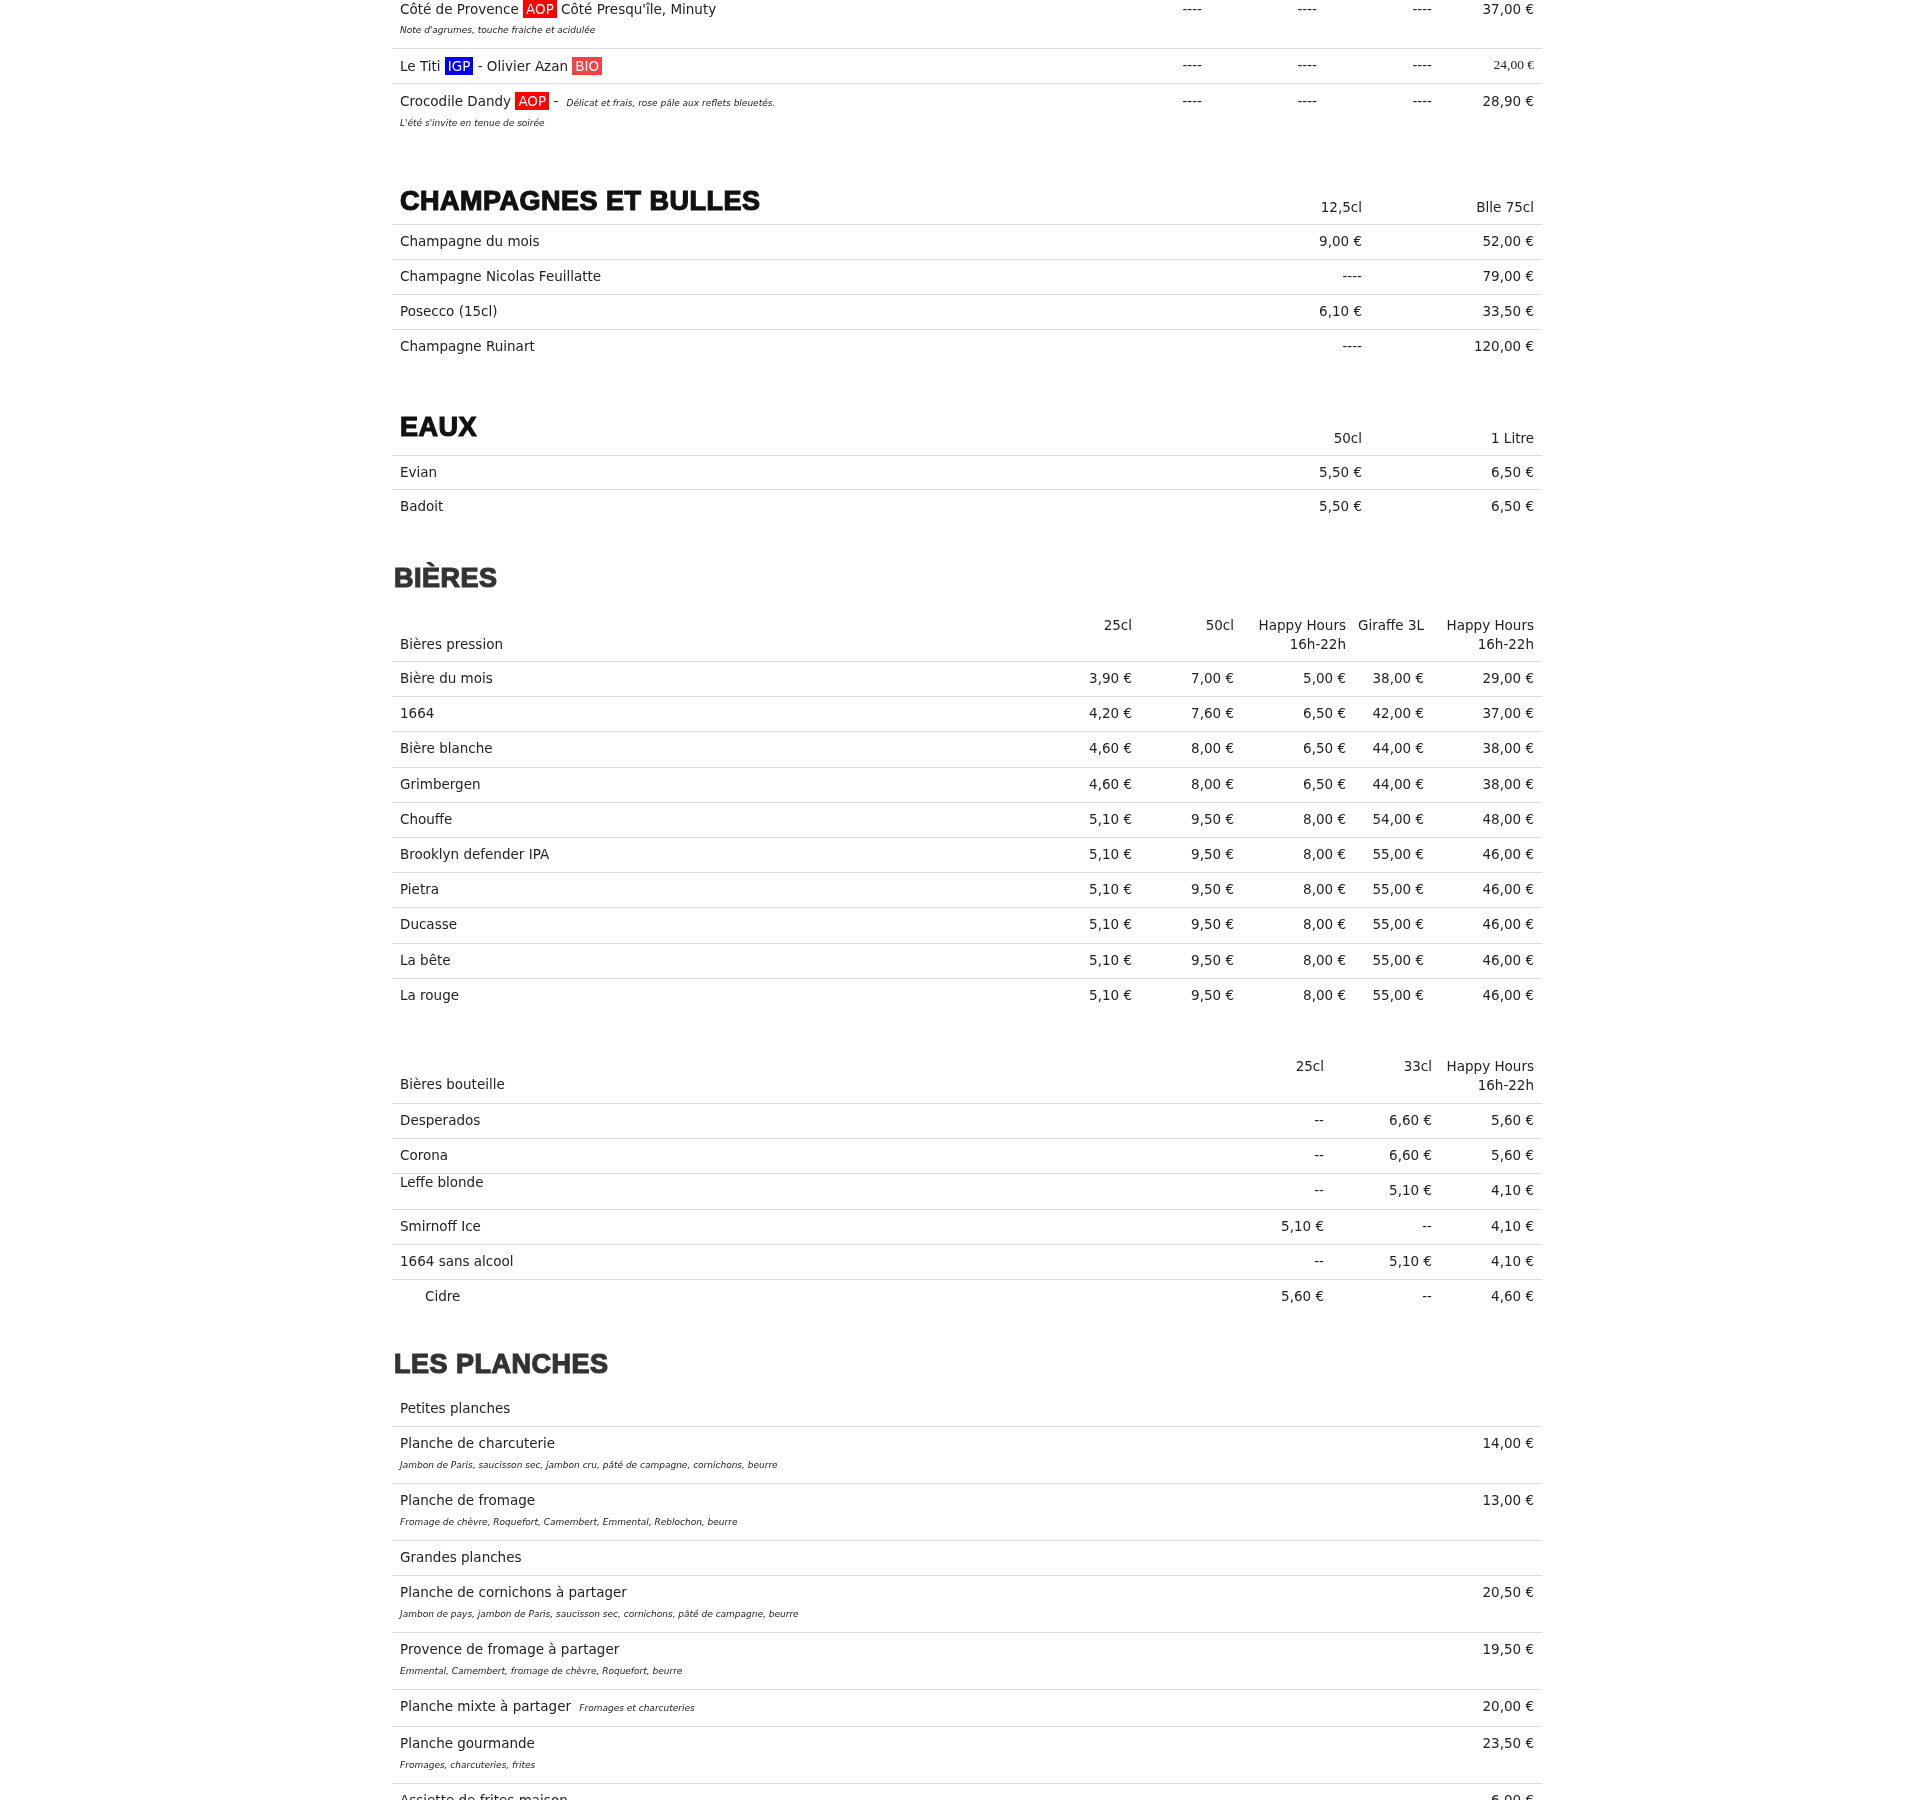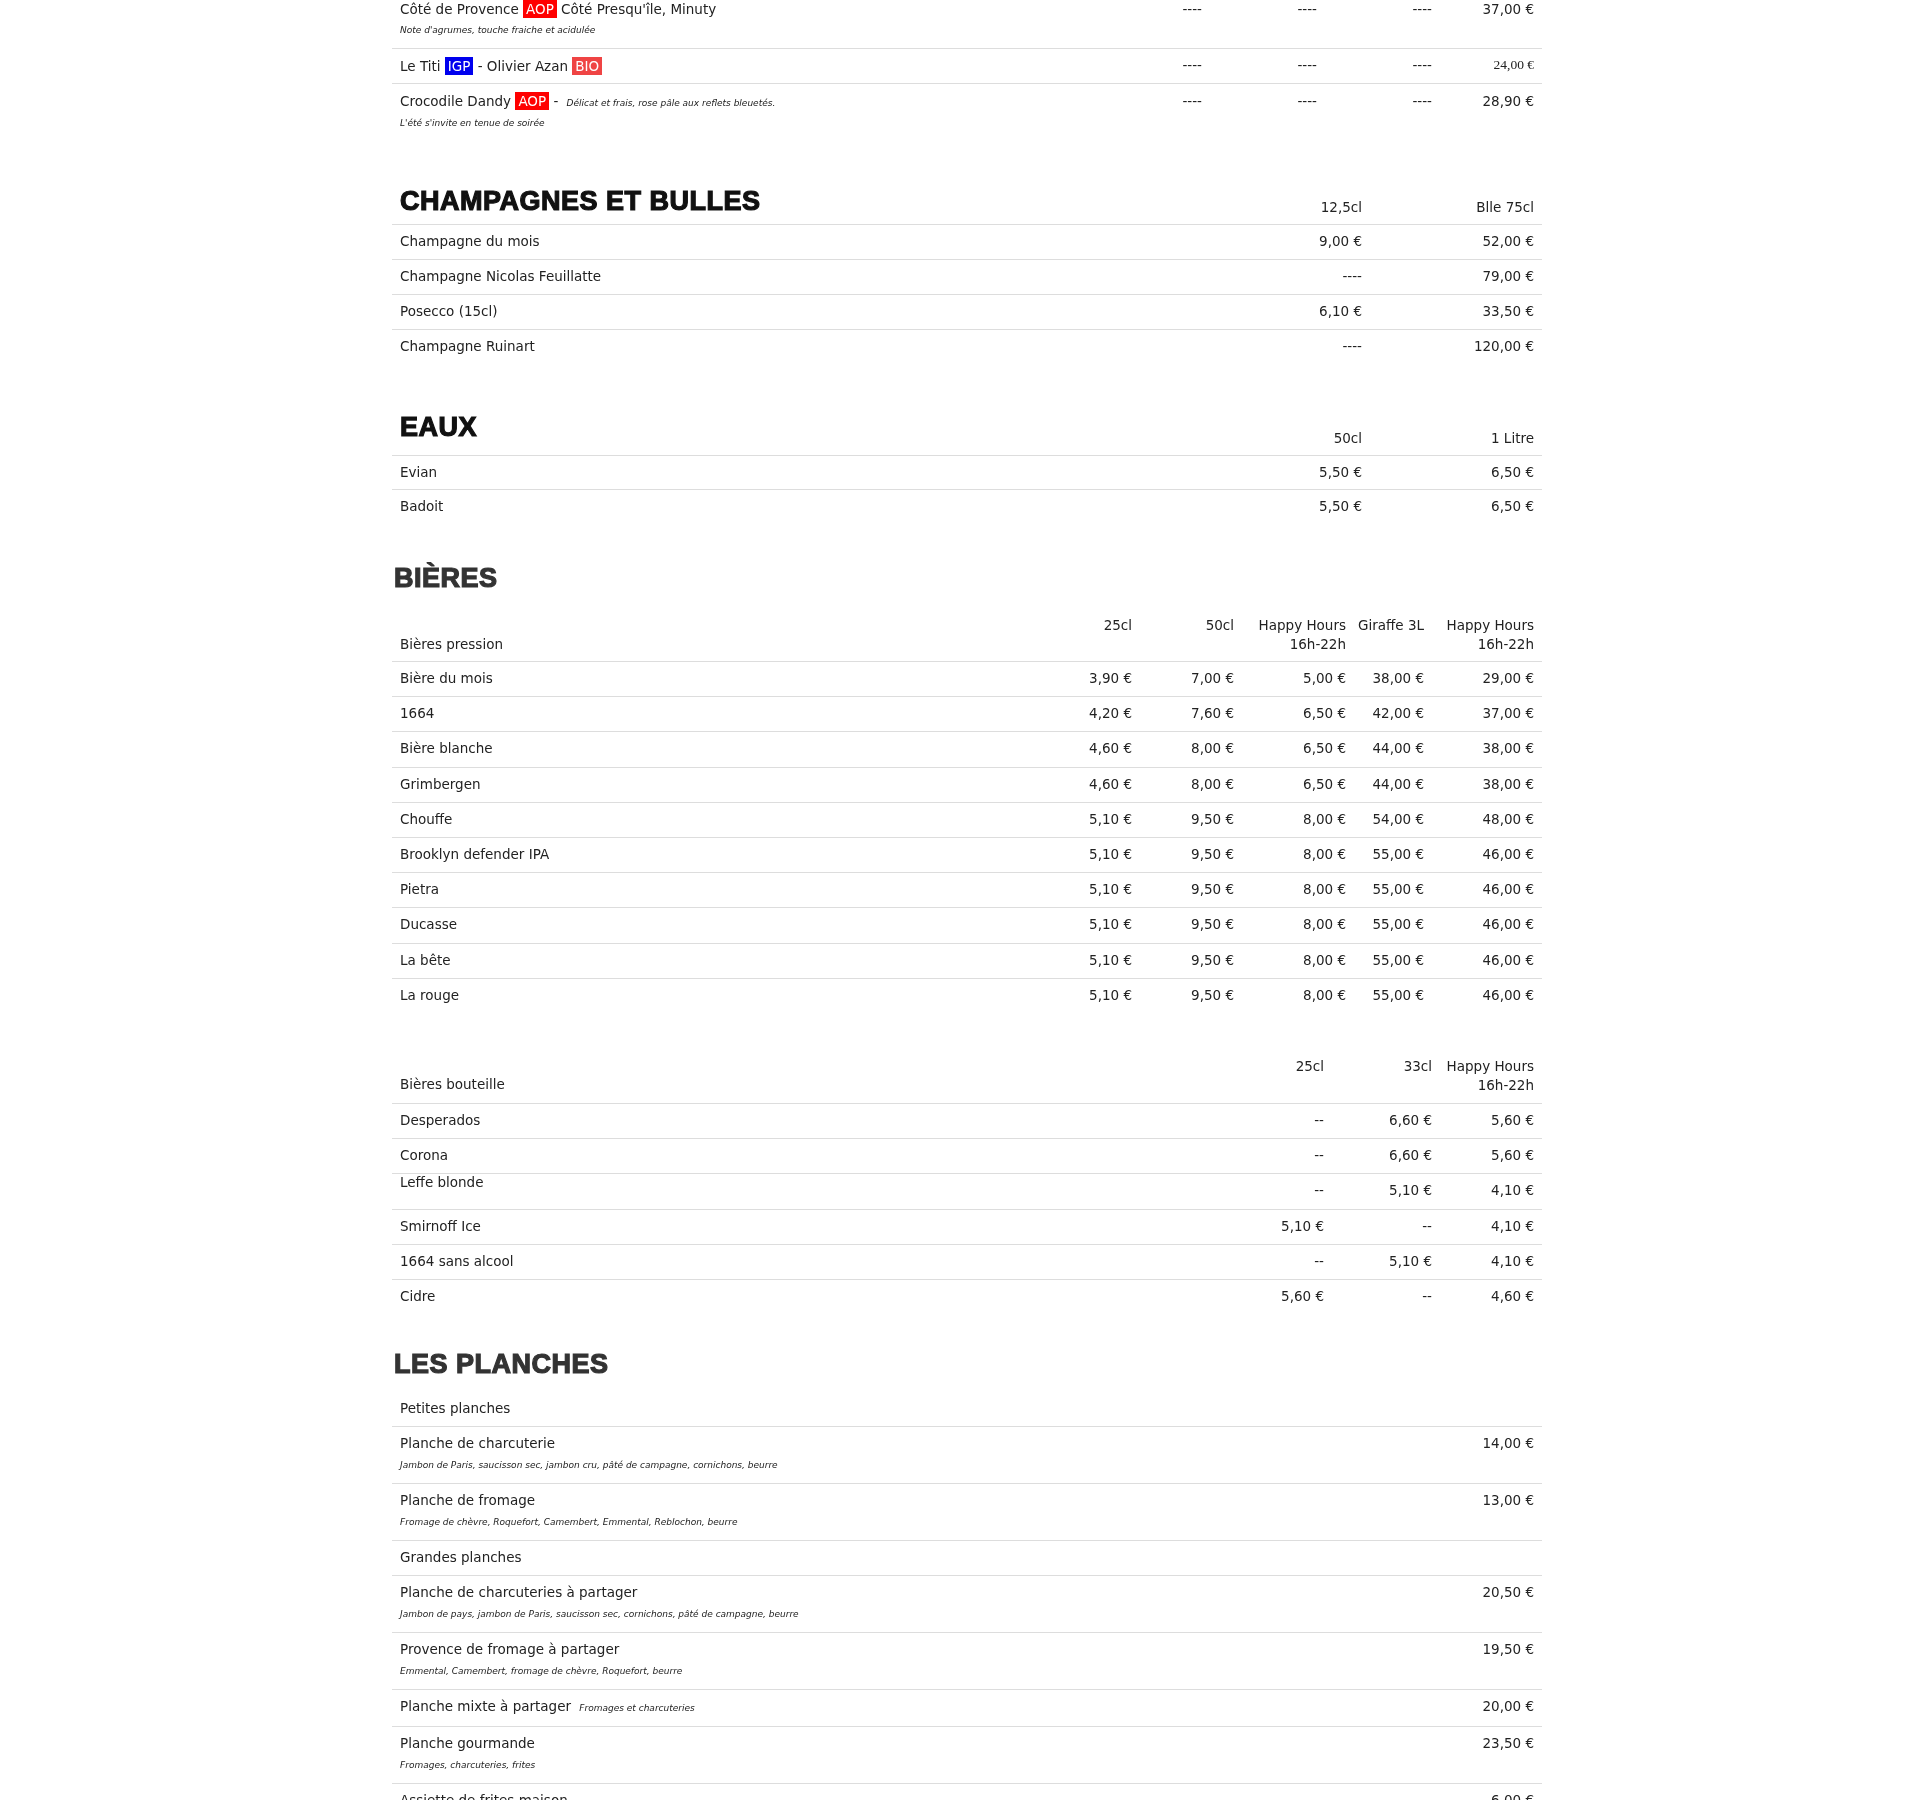--- a/index.html
+++ b/index.html
@@ -253,21 +253,21 @@
         <div class="price" style="left: 920px; top: 8px;">--</div>
         <div class="price" style="left: 1022px; top: 8px;">4,10 €</div>
       </div>
       <div class="row" style="top: 1244.8px; height: 35.2px;">
         <div class="name" style="top: 8px;">1664 sans alcool</div>
         <div class="price" style="left: 812px; top: 8px;">--</div>
         <div class="price" style="left: 920px; top: 8px;">5,10 €</div>
         <div class="price" style="left: 1022px; top: 8px;">4,10 €</div>
       </div>
       <div class="row no-border" style="top: 1280px; height: 35.2px;">
-        <div class="name" style="top: 8px;">Cidre</div>
+        <div class="name" style="top: 8px; margin-left: 25px;">Cidre</div>
         <div class="price" style="left: 812px; top: 8px;">5,60 €</div>
         <div class="price" style="left: 920px; top: 8px;">--</div>
         <div class="price" style="left: 1022px; top: 8px;">4,60 €</div>
       </div>
     </div>
 
   <div class="section-title t-gray" style="left:2px;top:1349px;">LES PLANCHES</div>
 
   <div class="row" style="top:1392px;height:35px;">
     <div class="name" style="top:8px;">Petites planches</div>
@@ -279,21 +279,21 @@
   </div>
   <div class="row" style="top:1484px;height:57px;">
     <div class="name" style="top:8px;">Planche de fromage</div>
     <div class="desc" style="top:33px;">Fromage de chèvre, Roquefort, Camembert, Emmental, Reblochon, beurre</div>
     <div class="price" style="left:1022px;top:8px;">13,00 €</div>
   </div>
   <div class="row" style="top:1541px;height:35px;">
     <div class="name" style="top:8px;">Grandes planches</div>
   </div>
   <div class="row" style="top:1576px;height:57px;">
-    <div class="name" style="top:8px;">Planche de charcuteries à partager</div>
+    <div class="name" style="top:8px;">Planche de cornichons à partager</div>
     <div class="desc" style="top:33px;">Jambon de pays, jambon de Paris, saucisson sec, cornichons, pâté de campagne, beurre</div>
     <div class="price" style="left:1022px;top:8px;">20,50 €</div>
   </div>
   <div class="row" style="top:1633px;height:57px;">
     <div class="name" style="top:8px;">Provence de fromage à partager</div>
     <div class="desc" style="top:33px;">Emmental, Camembert, fromage de chèvre, Roquefort, beurre</div>
     <div class="price" style="left:1022px;top:8px;">19,50 €</div>
   </div>
   <div class="row" style="top:1690px;height:37px;">
     <div class="name" style="top:8px;">

